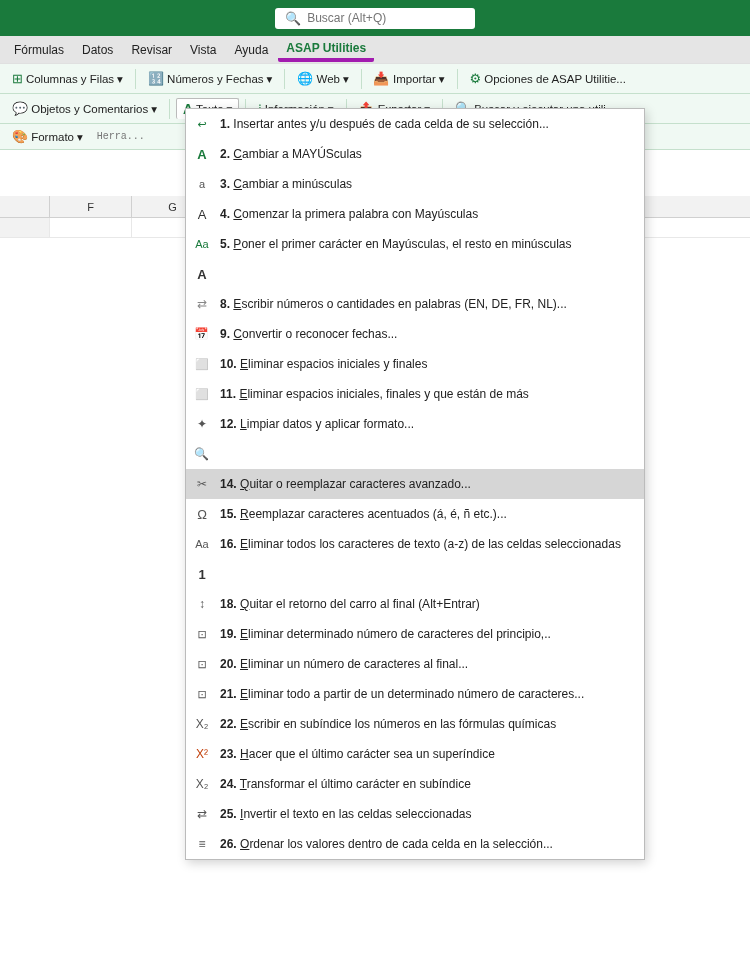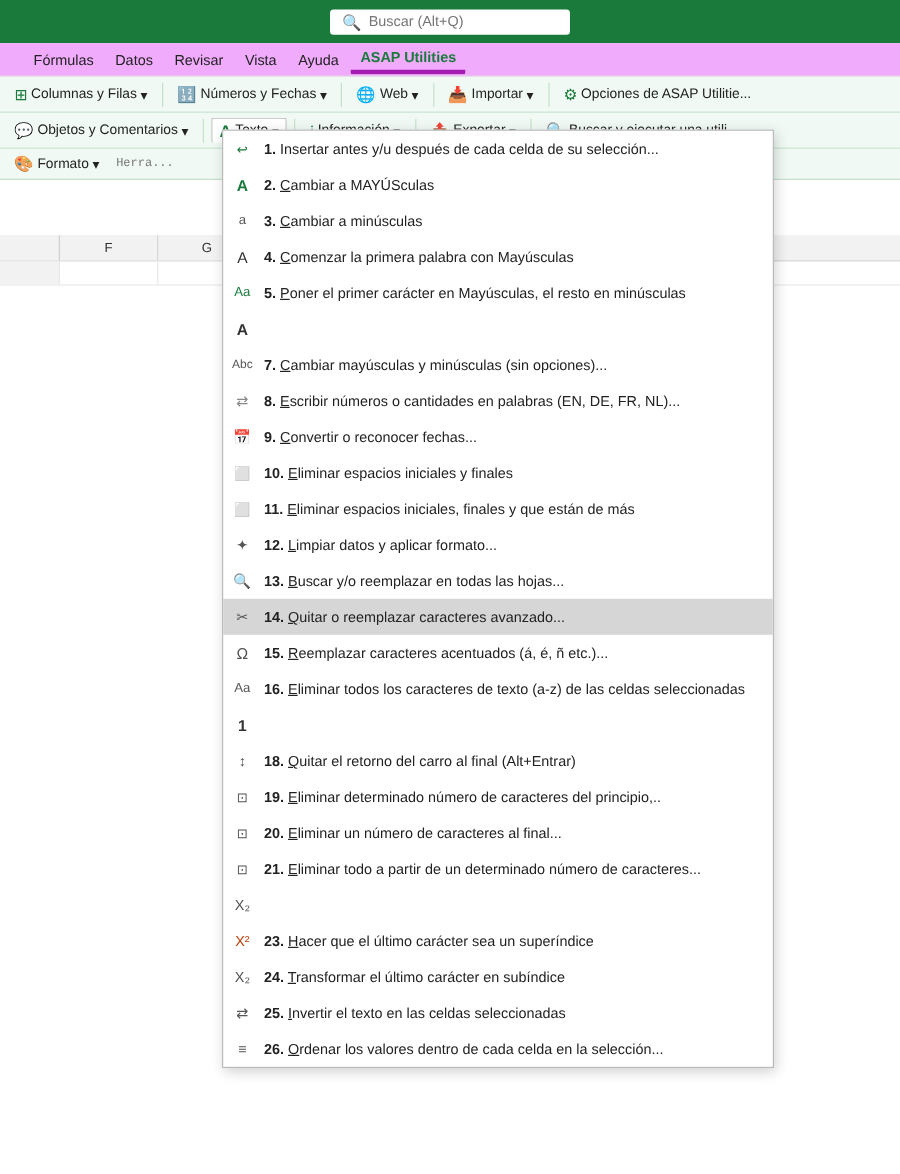--- a/index.html
+++ b/index.html
@@ -38,26 +38,26 @@
       border: none;
       outline: none;
       font-size: 12px;
       color: #be185d;
       background: transparent;
       width: 140px;
     }
 
     
     .menu-bar {
-      background: #f0abfc;
+      background: #e5e5e5;
       border-bottom: 1px solid #e0e0e0;
       display: flex;
       align-items: center;
       height: 28px;
-      padding: 0 20px;
+      padding: 0 6px;
       gap: 2px;
     }
     .menu-item {
       padding: 3px 8px;
       cursor: pointer;
       color: #222;
       font-size: 12px;
       border-radius: 2px;
     }
     .menu-item.asap {
@@ -325,24 +325,20 @@
 
   <div class="dropdown-item">
     <span class="item-icon" style="font-size:11px;">Aa</span>
     <span class="item-text"><b>5.</b> <u>P</u>oner el primer carácter en Mayúsculas, el resto en minúsculas</span>
   </div>
 
   <div class="dropdown-item">
     <span class="item-icon" style="font-size:13px;font-weight:bold;color:#333;">A</span>
   </div>
 
-  <div class="dropdown-item">
-    <span class="item-icon" style="font-size:10px;color:#555;">Abc</span>
-    <span class="item-text"><b>7.</b> <u>C</u>ambiar mayúsculas y minúsculas (sin opciones)...</span>
-  </div>
 
   <div class="dropdown-item">
     <span class="item-icon" style="font-size:12px;color:#888;">⇄</span>
     <span class="item-text"><b>8.</b> <u>E</u>scribir números o cantidades en palabras (EN, DE, FR, NL)...</span>
   </div>
 
   <div class="dropdown-item">
     <span class="item-icon" style="font-size:12px;color:#555;">📅</span>
     <span class="item-text"><b>9.</b> <u>C</u>onvertir o reconocer fechas...</span>
   </div>
@@ -357,21 +353,20 @@
     <span class="item-text"><b>11.</b> <u>E</u>liminar espacios iniciales, finales y que están de más</span>
   </div>
 
   <div class="dropdown-item">
     <span class="item-icon" style="font-size:12px;color:#555;">✦</span>
     <span class="item-text"><b>12.</b> <u>L</u>impiar datos y aplicar formato...</span>
   </div>
 
   <div class="dropdown-item">
     <span class="item-icon" style="font-size:12px;color:#555;">🔍</span>
-    <span class="item-text"><b>13.</b> <u>B</u>uscar y/o reemplazar en todas las hojas...</span>
   </div>
 
   <div class="dropdown-item highlighted">
     <span class="item-icon" style="font-size:12px;color:#555;">✂</span>
     <span class="item-text"><b>14.</b> <u>Q</u>uitar o reemplazar caracteres avanzado...</span>
   </div>
 
   <div class="dropdown-item">
     <span class="item-icon" style="font-size:13px;color:#555;">Ω</span>
     <span class="item-text"><b>15.</b> <u>R</u>eemplazar caracteres acentuados (á, é, ñ etc.)...</span>
@@ -401,20 +396,21 @@
     <span class="item-text"><b>20.</b> <u>E</u>liminar un número de caracteres al final...</span>
   </div>
 
   <div class="dropdown-item">
     <span class="item-icon" style="font-size:11px;color:#555;">⊡</span>
     <span class="item-text"><b>21.</b> <u>E</u>liminar todo a partir de un determinado número de caracteres...</span>
   </div>
 
   <div class="dropdown-item">
     <span class="item-icon" style="font-size:12px;color:#555;">X₂</span>
+    <span class="item-text"><b>22.</b> <u>E</u>scribir en subíndice los números en las fórmulas químicas</span>
   </div>
 
   <div class="dropdown-item">
     <span class="item-icon" style="font-size:12px;color:#c2410c;">X²</span>
     <span class="item-text"><b>23.</b> <u>H</u>acer que el último carácter sea un superíndice</span>
   </div>
 
   <div class="dropdown-item">
     <span class="item-icon" style="font-size:12px;color:#555;">X₂</span>
     <span class="item-text"><b>24.</b> <u>T</u>ransformar el último carácter en subíndice</span>

